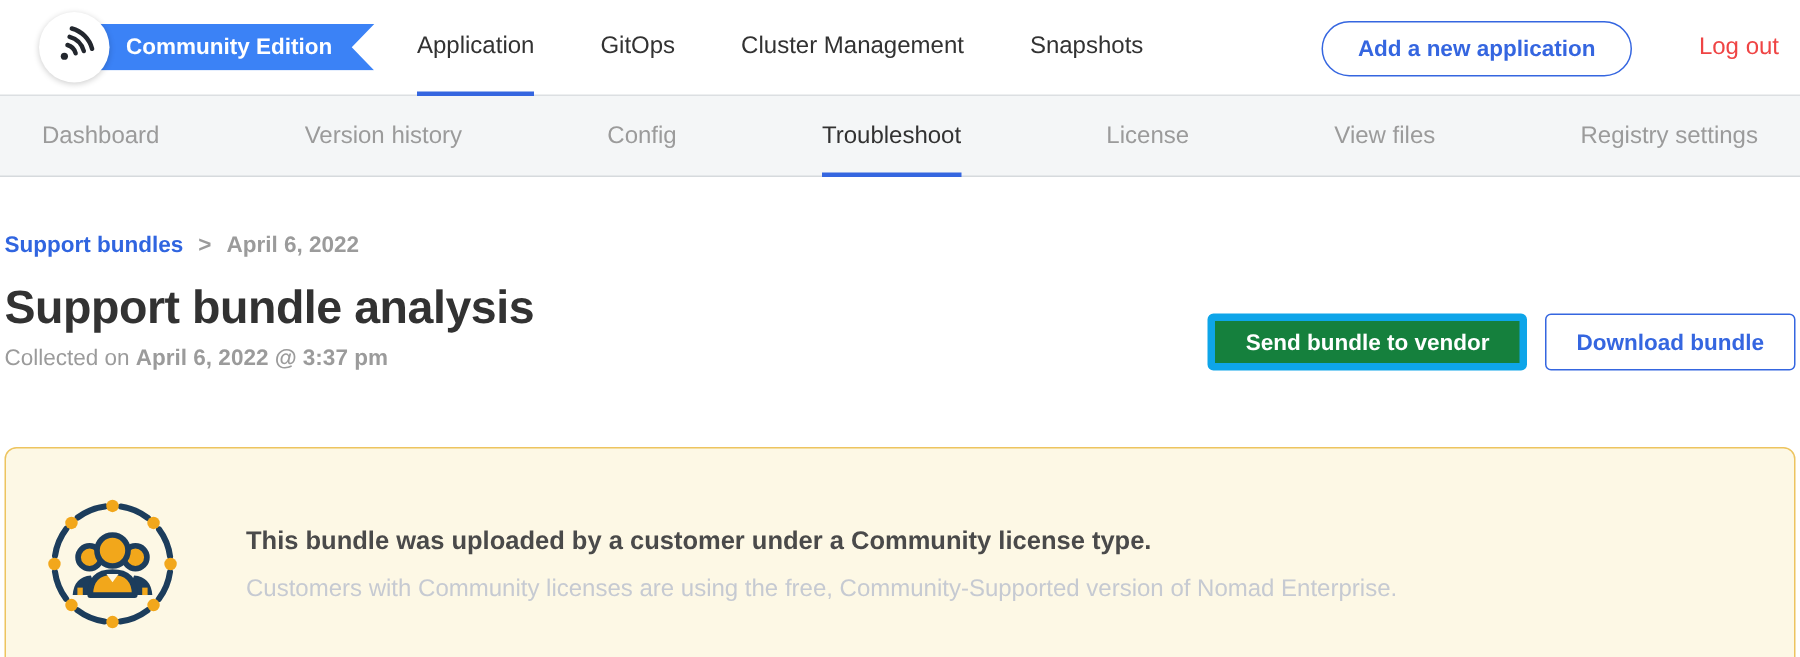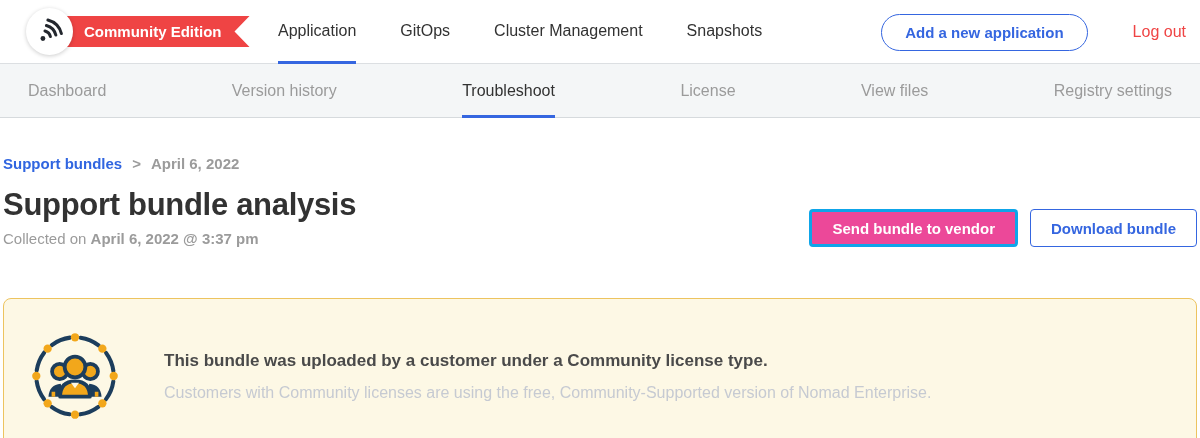--- a/index.html
+++ b/index.html
@@ -5,21 +5,21 @@
   * { margin:0; padding:0; box-sizing:border-box; }
   html,body { width:1200px; height:438px; background:#fff; overflow:hidden;
     font-family:"Liberation Sans","DejaVu Sans",sans-serif; }
 
   
   .header { position:relative; height:64px; background:#fff; border-bottom:1px solid #dcdfe2; }
   .logo-circle { position:absolute; left:26px; top:8px; width:47px; height:47px; background:#fff;
     border-radius:50%; box-shadow:0 1px 4px rgba(0,0,0,.2); z-index:3;
     display:flex; align-items:center; justify-content:center; }
   .badge { position:absolute; left:46px; top:16px; height:31px; line-height:31px; z-index:2;
-    background:#ef4444; color:#fff; font-weight:700; font-size:15px;
+    background:#3b82f6; color:#fff; font-weight:700; font-size:15px;
     padding:0 28px 0 38px;
     clip-path:polygon(0 0,100% 0,calc(100% - 15px) 50%,100% 100%,0 100%); }
   .top-nav { position:absolute; left:278px; top:0; height:64px; display:flex; gap:44px; }
   .top-item { height:64px; display:flex; align-items:center; font-size:16px; color:#323232;
     border-bottom:3px solid transparent; padding-top:1px; cursor:pointer; }
   .top-item.active { border-bottom-color:#3566E0; font-weight:500; }
   .header-right { position:absolute; right:14px; top:0; height:64px; display:flex; align-items:center; gap:45px; }
   .pill-btn { border:1.5px solid #3566E0; color:#3566E0; background:#fff; font-weight:700;
     font-size:15px; border-radius:19px; padding:9px 23px; cursor:pointer;
     font-family:inherit; }
@@ -39,21 +39,21 @@
   .crumb-sep { color:#9B9B9B; font-weight:700; }
   .crumb-current { color:#9B9B9B; }
 
   .title-row { margin-top:15px; display:flex; justify-content:space-between; align-items:flex-end; }
   .page-title { font-size:31px; font-weight:700; color:#323232; letter-spacing:-.3px; }
   .collected { margin-top:7px; font-size:15px; color:#9B9B9B; }
   .collected b { font-weight:700; }
   .action-btns { display:flex; gap:12px; padding-top:2px; }
   .btn { font-family:inherit; font-size:15px; font-weight:700; border-radius:4px; height:38px;
     padding:0 20px; cursor:pointer; }
-  .btn-primary { background:#ec4899; border:3px solid #0ea5e9; color:#fff; }
+  .btn-primary { background:#15803d; border:5px solid #0ea5e9; color:#fff; }
   .btn-secondary { background:#fff; border:1px solid #3566E0; color:#3566E0; }
 
   
   .banner { margin-top:51px; height:156px; background:#FDF8E5; border:1.5px solid #EDC45F;
     border-radius:8px; display:flex; align-items:center; padding:0 26px;gap:16px; }
   .banner-icon { width:90px; height:90px; flex:0 0 auto; }
   .banner-text { margin-left:28px; }
   .banner-heading { font-size:17px; font-weight:700; color:#4A4A4A; }
   .banner-body { margin-top:13px; font-size:16px; color:#C6CAD2; }
 </style>
@@ -82,20 +82,21 @@
 
   <div class="header-right">
     <button class="pill-btn">Add a new application</button>
     <span class="logout">Log out</span>
   </div>
 </div>
 
 <nav class="sub-nav">
   <div class="sub-item">Dashboard</div>
   <div class="sub-item">Version history</div>
+  <div class="sub-item">Config</div>
   <div class="sub-item active">Troubleshoot</div>
   <div class="sub-item">License</div>
   <div class="sub-item">View files</div>
   <div class="sub-item">Registry settings</div>
 </nav>
 
 <div class="main">
 
   <div class="breadcrumb">
     <span class="crumb-link">Support bundles</span>

